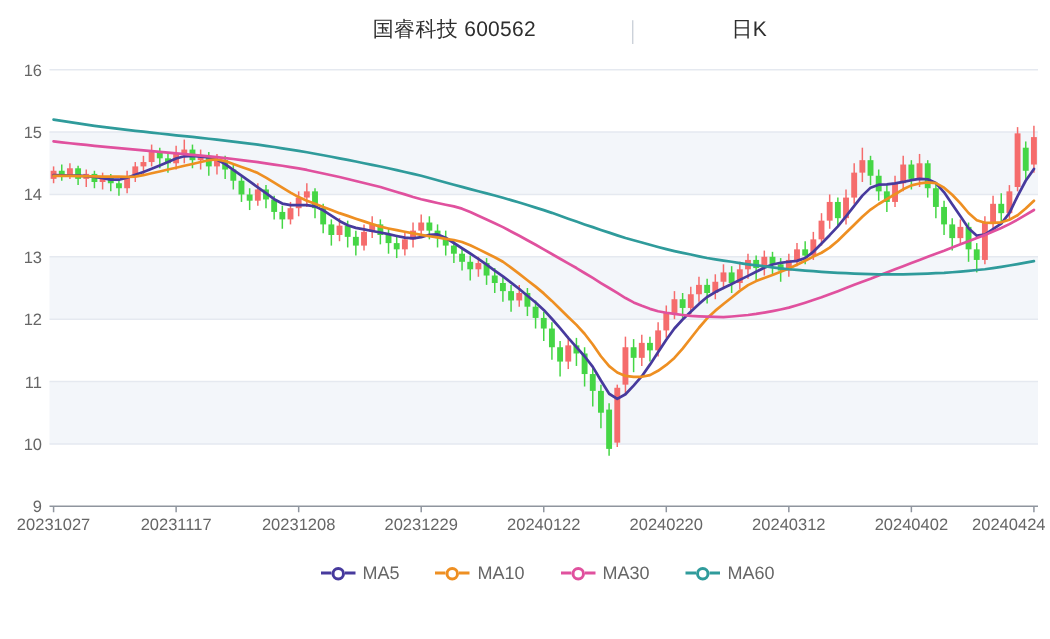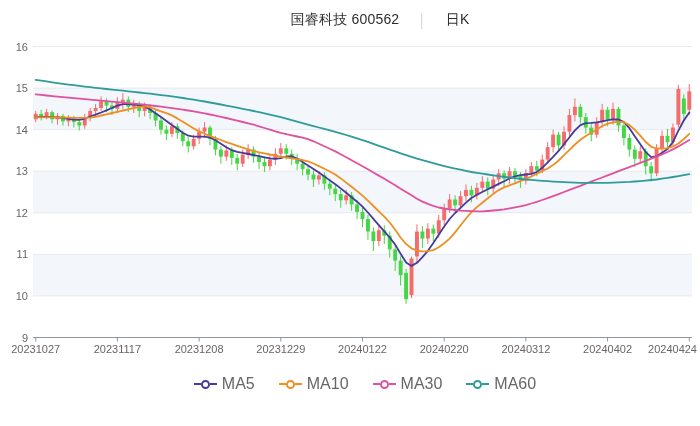--- a/index.html
+++ b/index.html
@@ -1,24 +1,24 @@
 <!DOCTYPE html>
 <html><head>
 <meta charset="utf-8">
 <style>
   html,body{margin:0;padding:0;background:#fff;}
   body{width:700px;height:426px;overflow:hidden;font-family:"Liberation Sans",sans-serif;}
   .stage{position:relative;width:700px;height:426px;background:#fff;}
   .chart-wrap{position:absolute;left:0;top:0;width:700px;height:426px;}
   .title-row{position:absolute;top:11px;left:0;width:100%;display:flex;justify-content:center;align-items:center;
-             font-size:14px;color:#2e2e2e;padding-left:60px;box-sizing:border-box;letter-spacing:.2px;}
+             font-size:14px;color:#2e2e2e;padding-left:60px;box-sizing:border-box;letter-spacing:.2px;gap:42px;}
   .title-sep{color:#ccd2da;margin:0 19px;font-size:13px;}
   .legend{position:absolute;top:375px;left:0;width:100%;display:flex;justify-content:center;gap:24px;
           padding-left:30px;box-sizing:border-box;align-items:center;}
-  .legend-item{display:flex;align-items:center;font-size:16px;color:#666;cursor:pointer;}
+  .legend-item{display:flex;align-items:center;font-size:12px;color:#666;cursor:pointer;}
   .lg-marker{display:inline-flex;align-items:center;margin-right:5px;}
   .lg-line{width:7px;height:2px;background:currentColor;display:inline-block;}
   .lg-ring{width:5px;height:5px;border:2px solid currentColor;border-radius:50%;background:#fff;display:inline-block;}
   .lg-label{color:#666;}
   .footer{position:absolute;top:402px;left:0;width:100%;text-align:center;font-size:11.5px;color:#8a8a8a;
           padding-left:10px;box-sizing:border-box;}
   .ax-label{font-size:11px;fill:#666;}
 </style>
 </head>
 <body>

